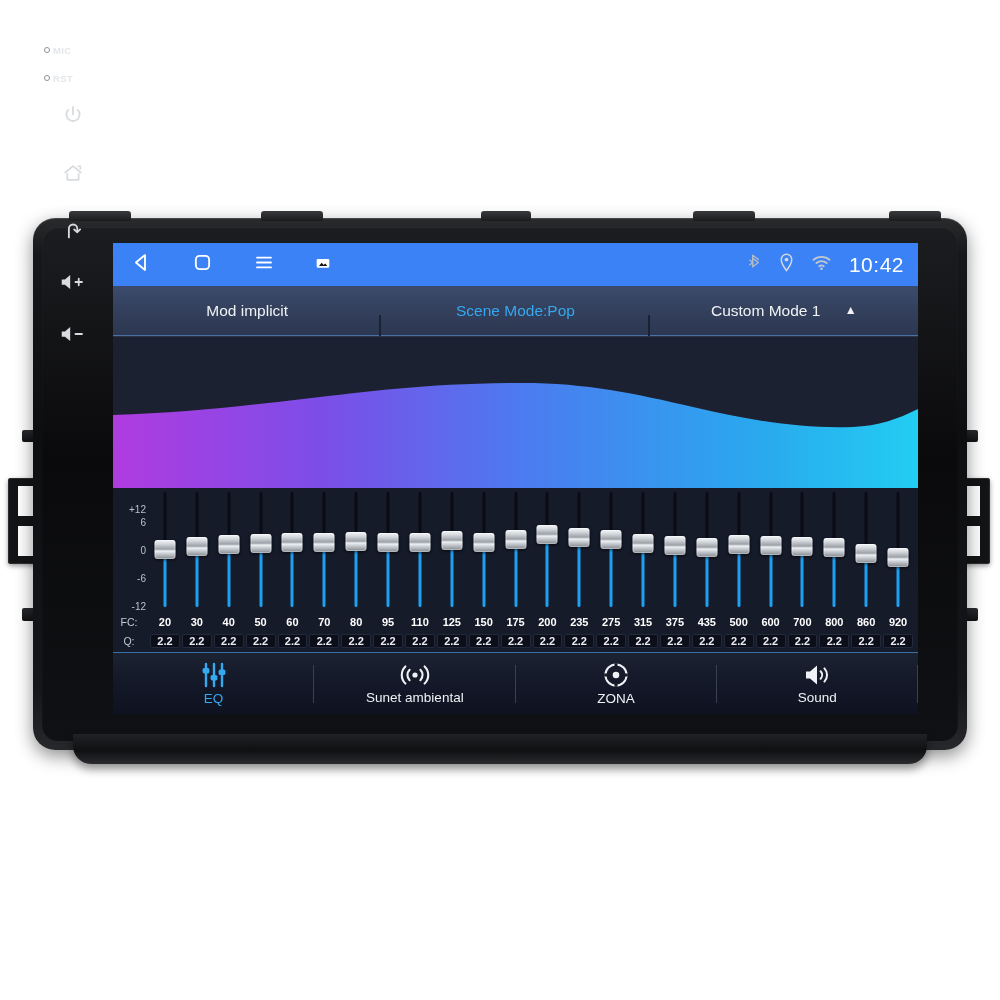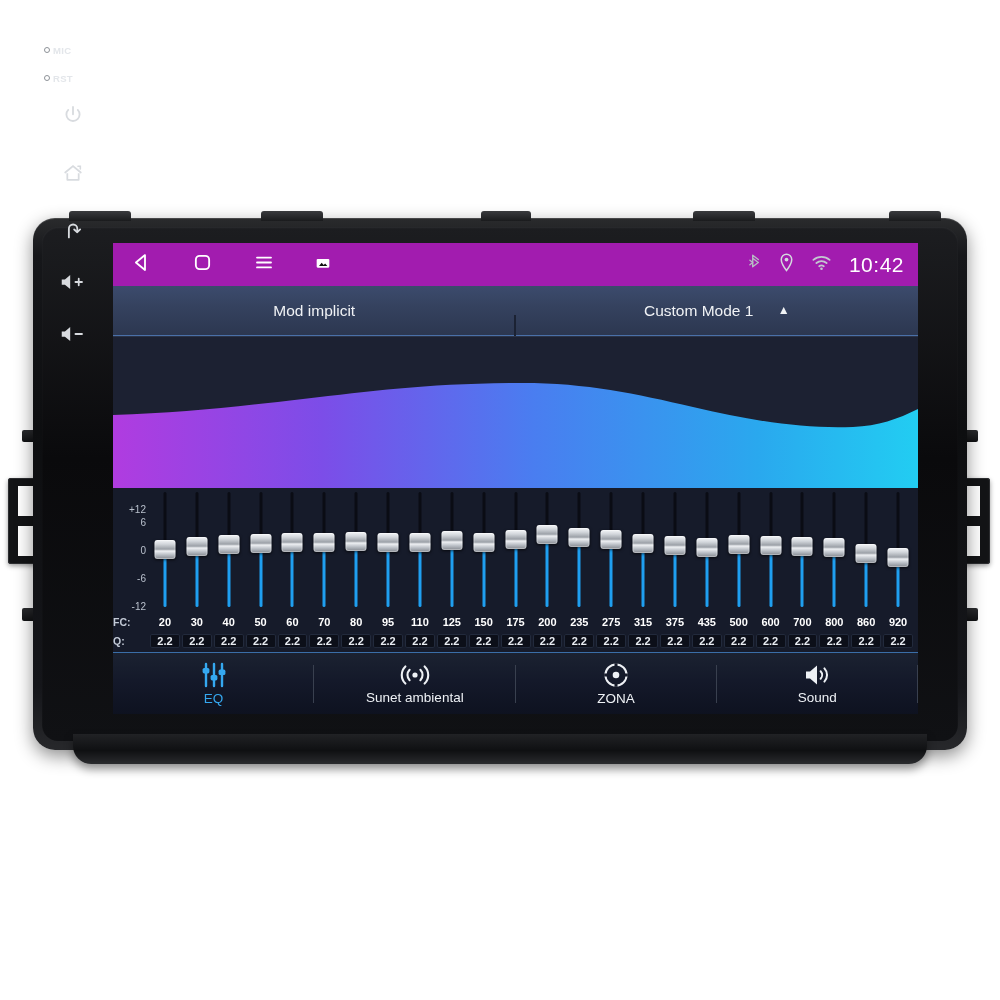--- a/index.html
+++ b/index.html
@@ -46,21 +46,21 @@
     border:1px solid #8d9298; margin-right:3px; vertical-align:middle; }
   .key svg { display:block; margin:0 auto; }
 
   
   .screen {
     position:absolute; left:113px; top:243px; width:805px; height:471px;
     background:#0b0d14; overflow:hidden;
   }
 
   
-  .statusbar { position:relative; height:43px; background:#a21caf; display:flex;
+  .statusbar { position:relative; height:43px; background:#3b82f6; display:flex;
     align-items:center; }
   .sb-left { display:flex; align-items:center; gap:40px; padding-left:18px; }
   .sb-right { position:absolute; right:14px; top:0; height:43px;
     display:flex; align-items:center; gap:17px; }
   .sb-clock { color:#fff; font-size:21px; letter-spacing:.5px; }
   .navicon { cursor:pointer; }
 
   
   .eqtabs { position:relative; height:50px;
     background:linear-gradient(180deg,#3c4b6d 0%,#35425f 40%,#2c3750 100%);
@@ -94,22 +94,22 @@
   .thumb { position:absolute; left:50%; transform:translateX(-50%);
     width:21px; height:19px; border-radius:3px; cursor:pointer;
     background:linear-gradient(180deg,#f4f6f8 0%,#d2d6db 22%,#9ba0a7 48%,
       #eef0f3 58%,#b9bec5 78%,#84888f 100%);
     box-shadow:0 1px 3px rgba(0,0,0,.65), inset 0 0 0 1px rgba(255,255,255,.35); }
 
   
   .fcq { position:relative; background:#161b2a; padding-bottom:2px; }
   .fcrow, .qrow { position:relative; display:flex; align-items:center;
     height:19px; }
-  .rowlab { width:36px; text-align:left; padding-right:4px;
-    font-size:10.5px; color:#c3cad6; font-weight:bold; }
+  .rowlab { width:36px; text-align:center; padding-right:4px;
+    font-size:10.5px; color:#c3cad6; font-weight:normal; }
   .rowcells { flex:1; display:flex; padding-right:4px; }
   .cell { flex:1; text-align:center; font-size:11px; color:#ffffff;
     font-weight:bold; }
   .qrow .cell { background:#0c0f19; margin:0 1px; border-radius:2px;
     box-shadow:inset 0 0 0 1px #222a3c; padding:1px 0; color:#e9edf3; }
 
   
   .botnav { position:absolute; left:0; right:0; bottom:0; height:62px;
     background:linear-gradient(180deg,#1b2231 0%,#14192a 45%,#0e1220 100%);
     border-top:1px solid #3a6ea8; display:flex; }
@@ -244,20 +244,24 @@
             <circle cx="11" cy="15.6" r="1.4" fill="#c3c8d0"></circle>
           </svg>
         </span>
         <span class="sb-clock">10:42</span>
       </div>
     </div>
 
     <div class="eqtabs">
       <div class="eqtab">
         <span>Mod implicit</span>
+        <span class="vdiv"></span>
+      </div>
+      <div class="eqtab accent">
+        <span>Scene Mode:Pop</span>
         <span class="vdiv"></span>
       </div>
       <div class="eqtab">
         <span>Custom Mode 1</span>
         <span class="tabrow-up">▲</span>
       </div>
     </div>
 
     <div class="curvebox">
       <svg width="805" height="152" viewBox="0 0 805 152" preserveAspectRatio="none">

